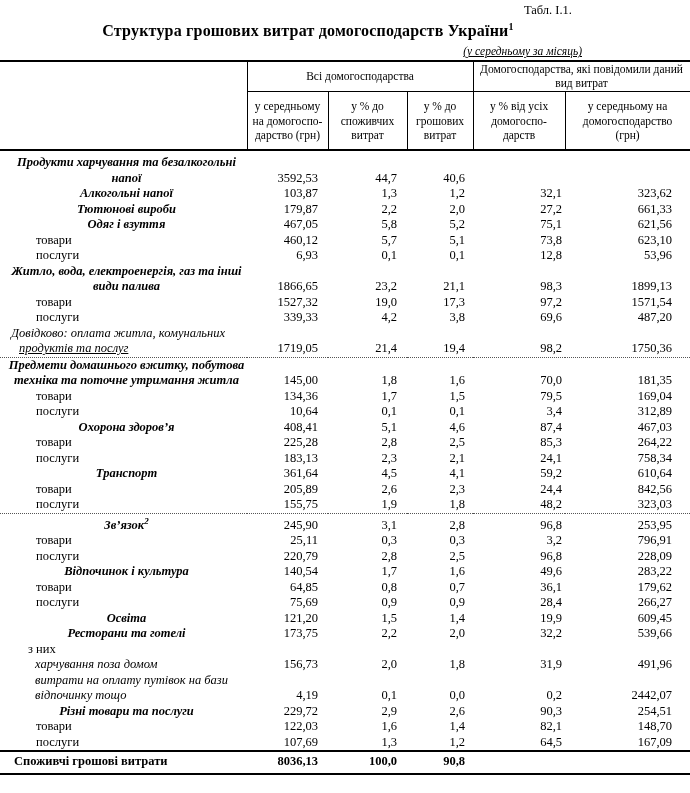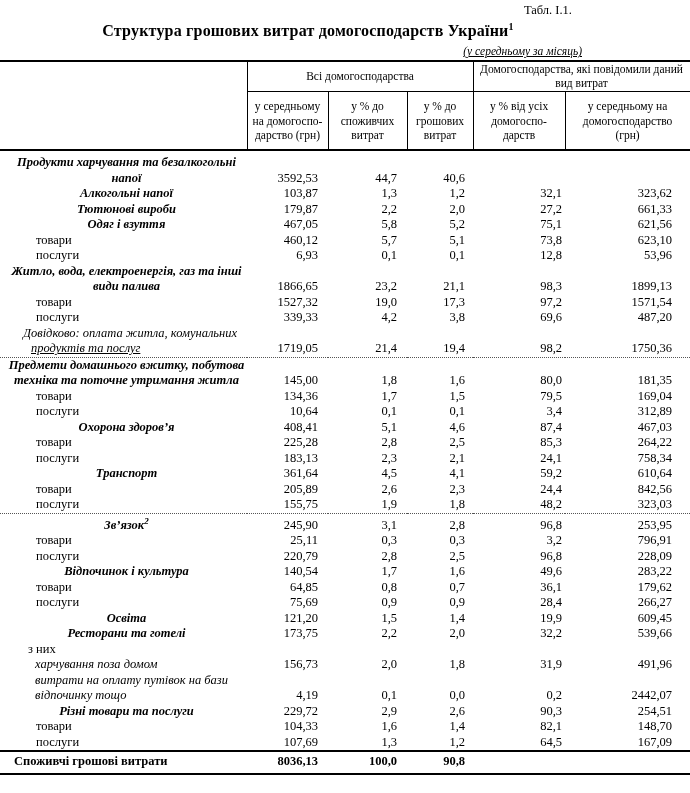--- a/index.html
+++ b/index.html
@@ -33,21 +33,21 @@
   td.c4 { padding-right: 3px; }
   td.c5 { padding-right: 18px; }
   td.label div { white-space: nowrap; overflow: hidden; }
   td.label sup { font-size: 9px; font-style: italic; }
 
   tr.cat td.label { font-weight: bold; font-style: italic; }
   tr.cat td.label div { padding-left: 6px; text-align: center; }
   tr.item td.label div { padding-left: 36px; }
   tr.subhead td.label div { padding-left: 28px; }
   tr.note td.label { font-style: italic; }
-  tr.note td.label div { padding-left: 11px; margin-left: 12px; }
+  tr.note td.label div { padding-left: 11px; }
   tr.note td.label div.cont { padding-left: 19px; text-decoration: underline; }
   tr.note2 td.label { font-style: italic; }
   tr.note2 td.label div { padding-left: 35px; }
   tr.after-dotted td { border-bottom: 1px dotted #555; }
   tr.total td { border-top: 2px solid #000; border-bottom: 2px solid #000;
                 font-weight: bold; padding-top: 2px; padding-bottom: 3px; }
   tr.total td.label div { padding-left: 14px; }
 </style>
 </head>
 <body>
@@ -205,21 +205,21 @@
           <td class="num c5">1750,36</td>
         </tr>
         <tr class="cat">
           <td class="label">
             <div>Предмети домашнього вжитку, побутова</div>
             <div class="cont">техніка та поточне утримання житла</div>
           </td>
           <td class="num c1">145,00</td>
           <td class="num c2">1,8</td>
           <td class="num c3">1,6</td>
-          <td class="num c4">80,0</td>
+          <td class="num c4">70,0</td>
           <td class="num c5">181,35</td>
         </tr>
         <tr class="item">
           <td class="label">
             <div>товари</div>
           </td>
           <td class="num c1">134,36</td>
           <td class="num c2">1,7</td>
           <td class="num c3">1,5</td>
           <td class="num c4">79,5</td>
@@ -413,21 +413,21 @@
           <td class="num c1">229,72</td>
           <td class="num c2">2,9</td>
           <td class="num c3">2,6</td>
           <td class="num c4">90,3</td>
           <td class="num c5">254,51</td>
         </tr>
         <tr class="item">
           <td class="label">
             <div>товари</div>
           </td>
-          <td class="num c1">104,33</td>
+          <td class="num c1">122,03</td>
           <td class="num c2">1,6</td>
           <td class="num c3">1,4</td>
           <td class="num c4">82,1</td>
           <td class="num c5">148,70</td>
         </tr>
         <tr class="item">
           <td class="label">
             <div>послуги</div>
           </td>
           <td class="num c1">107,69</td>

